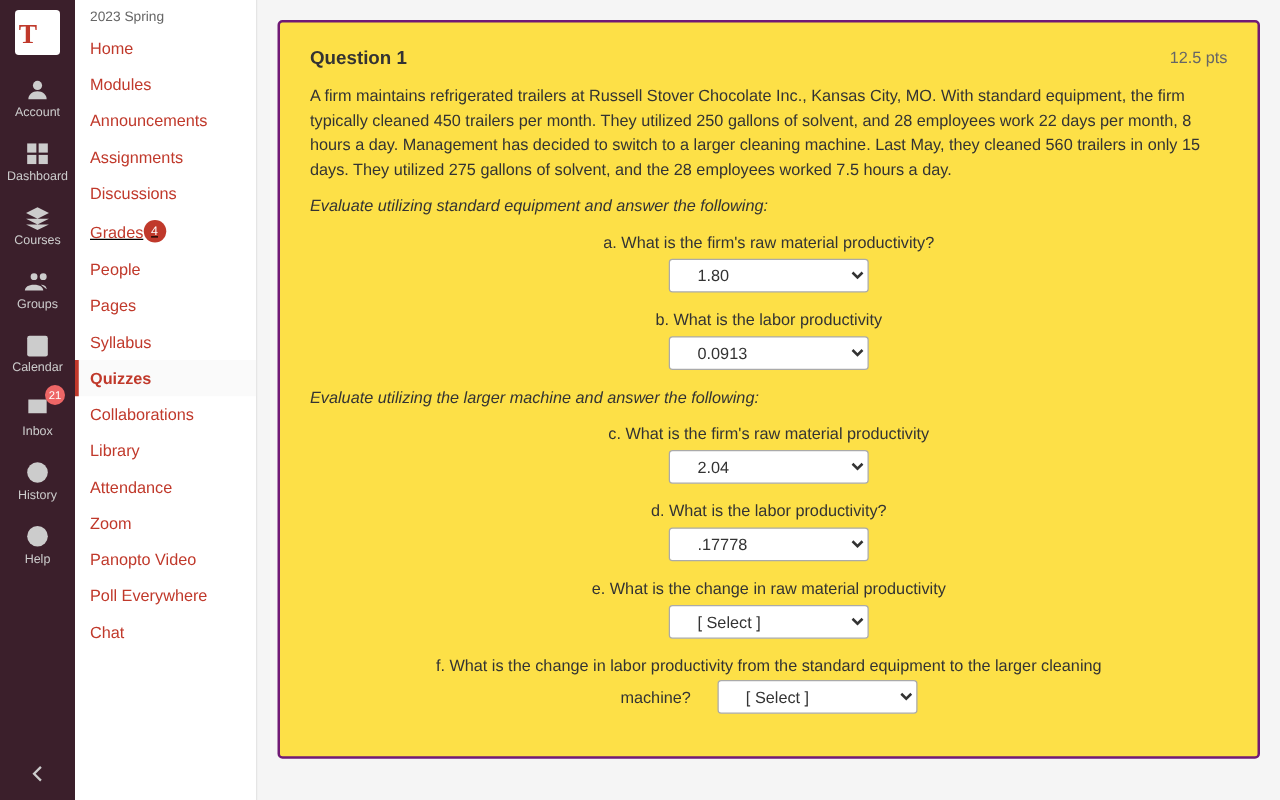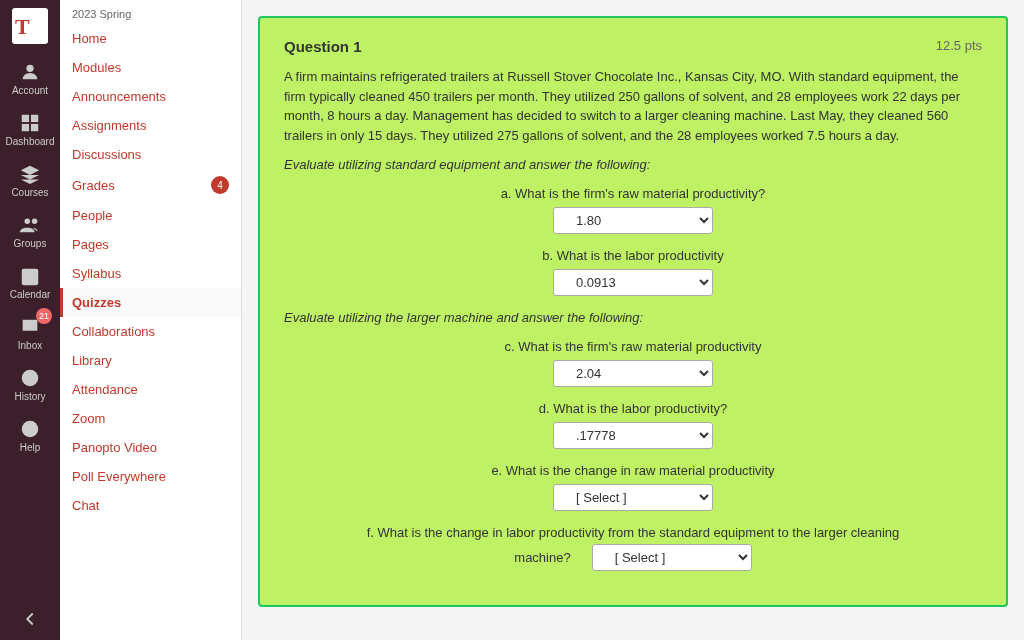--- a/index.html
+++ b/index.html
@@ -41,21 +41,21 @@
       border-radius: 50%;
       width: 16px;
       height: 16px;
       display: flex;
       align-items: center;
       justify-content: center;
     }
 
     
     .sidebar {
-      width: 182px;
+      width: 146px;
       background: #fff;
       border-right: 1px solid #ddd;
       overflow-y: auto;
       flex-shrink: 0;
       height: 640px;
     }
     .sidebar-year {
       font-size: 11px;
       color: #666;
       padding: 8px 12px 4px;
@@ -69,22 +69,22 @@
     }
     .sidebar-nav a.active {
       font-weight: bold;
       border-left: 3px solid #c0392b;
       padding-left: 9px;
       background: #fafafa;
     }
     .sidebar-badge-item {
       display: flex;
       align-items: center;
-      justify-content: space-between;
       padding: 7px 12px;
+      text-decoration: underline;
     }
     .sidebar-badge-item a { padding: 0; }
     .nav-badge {
       background: #c0392b;
       color: white;
       border-radius: 50%;
       width: 18px;
       height: 18px;
       font-size: 10px;
       display: flex;
@@ -95,22 +95,22 @@
     
     .main-content {
       flex: 1;
       overflow-y: auto;
       background: #f5f5f5;
       padding: 16px;
       height: 640px;
     }
 
     .question-card {
-      background: #bef264;
-      border: 2px solid #22c55e;
+      background: #fde047;
+      border: 2px solid #701a75;
       border-radius: 4px;
       padding: 20px 24px;
       margin-bottom: 16px;
     }
 
     .question-header {
       display: flex;
       justify-content: space-between;
       margin-bottom: 12px;
     }

